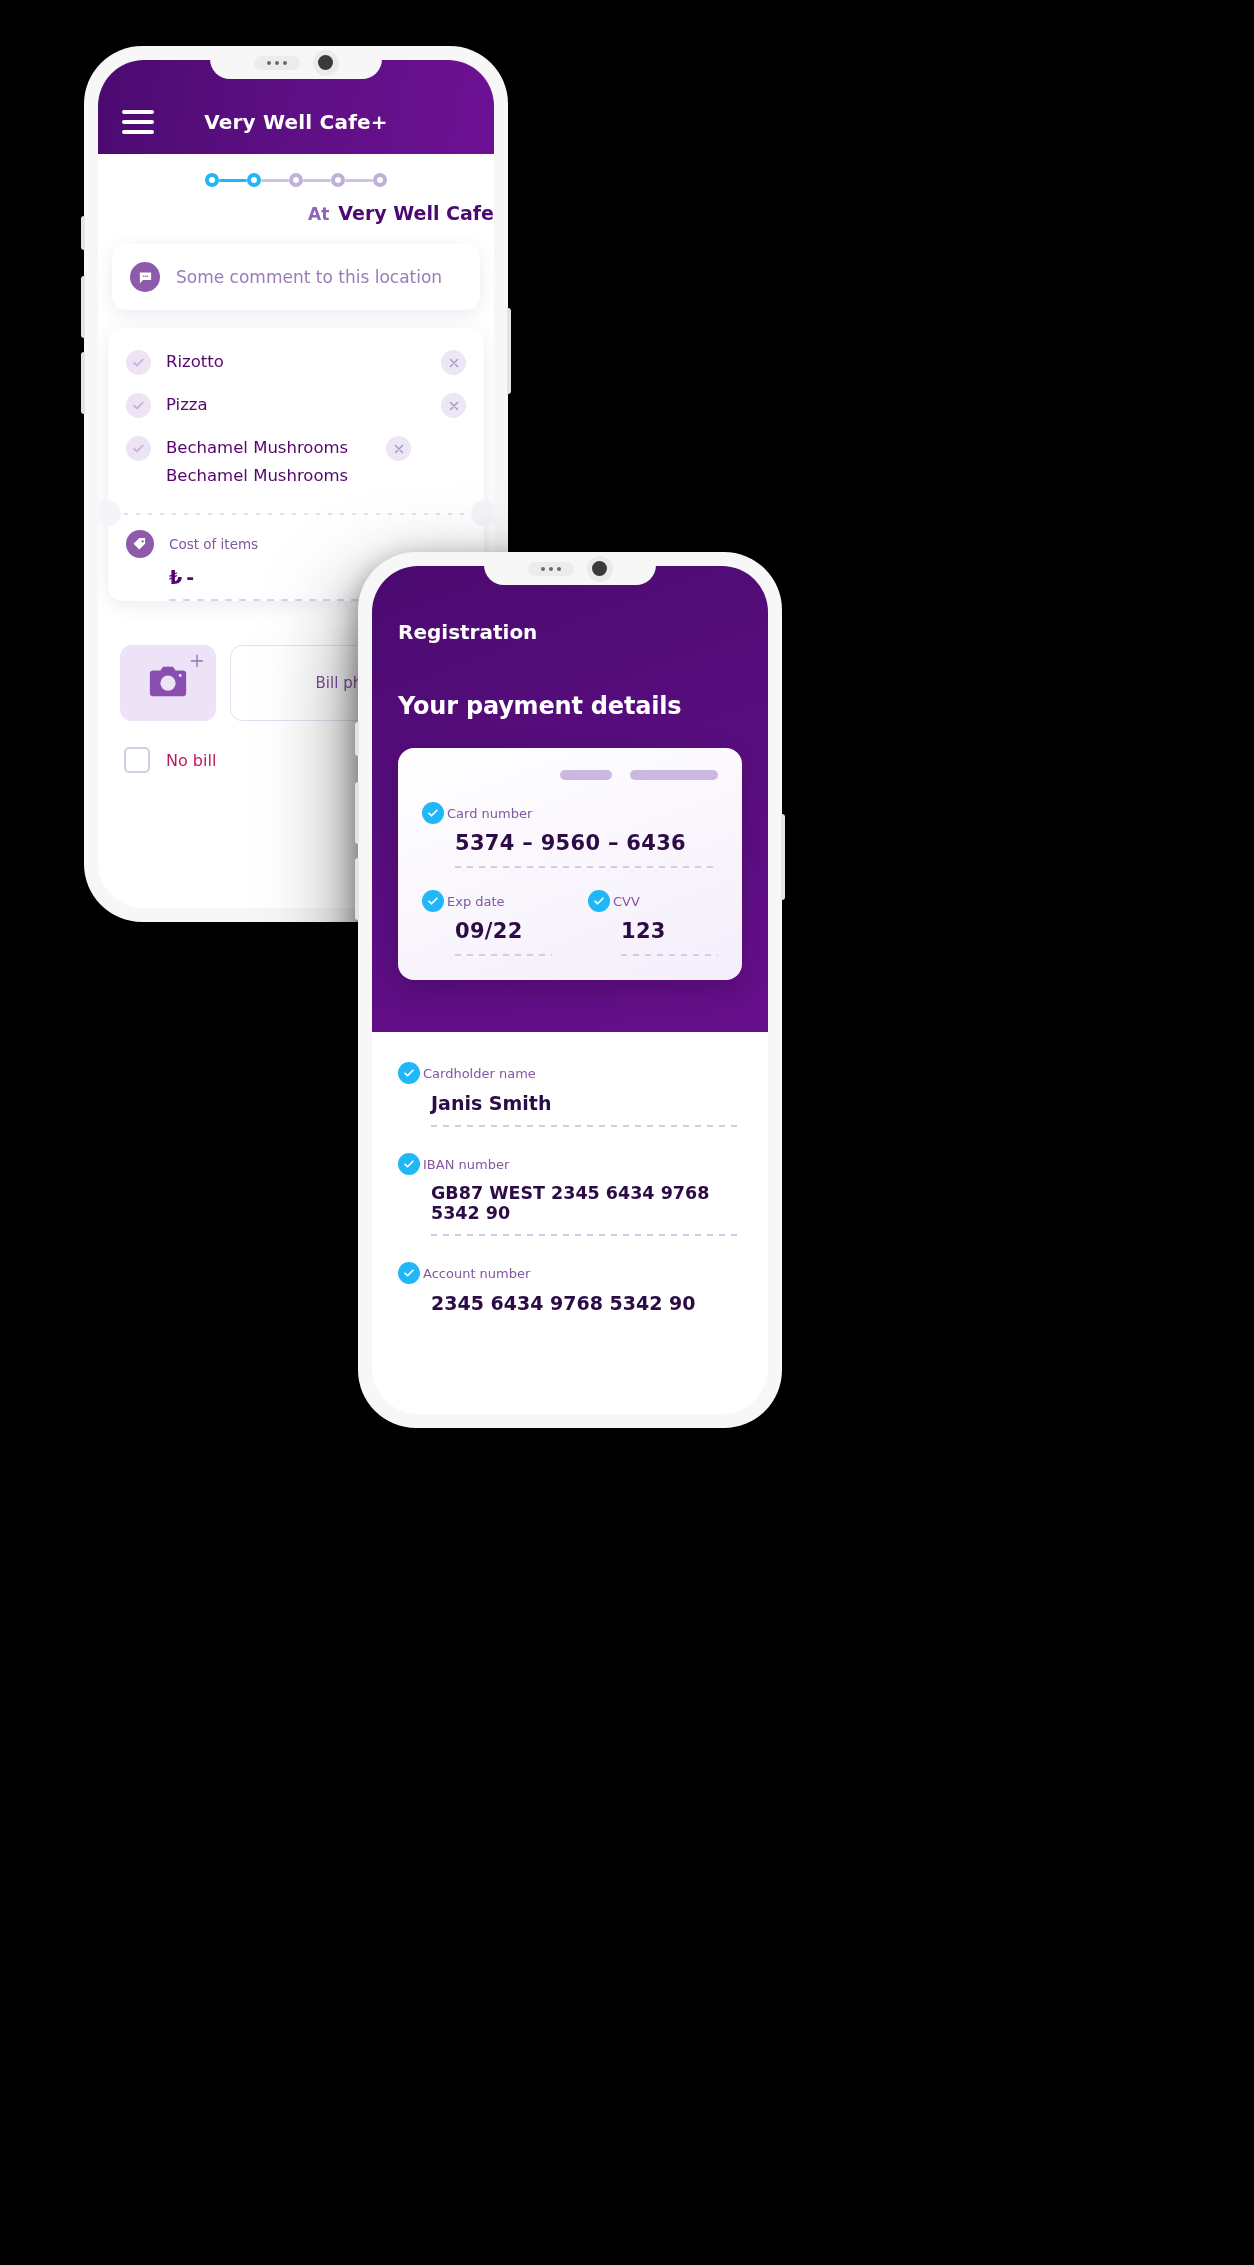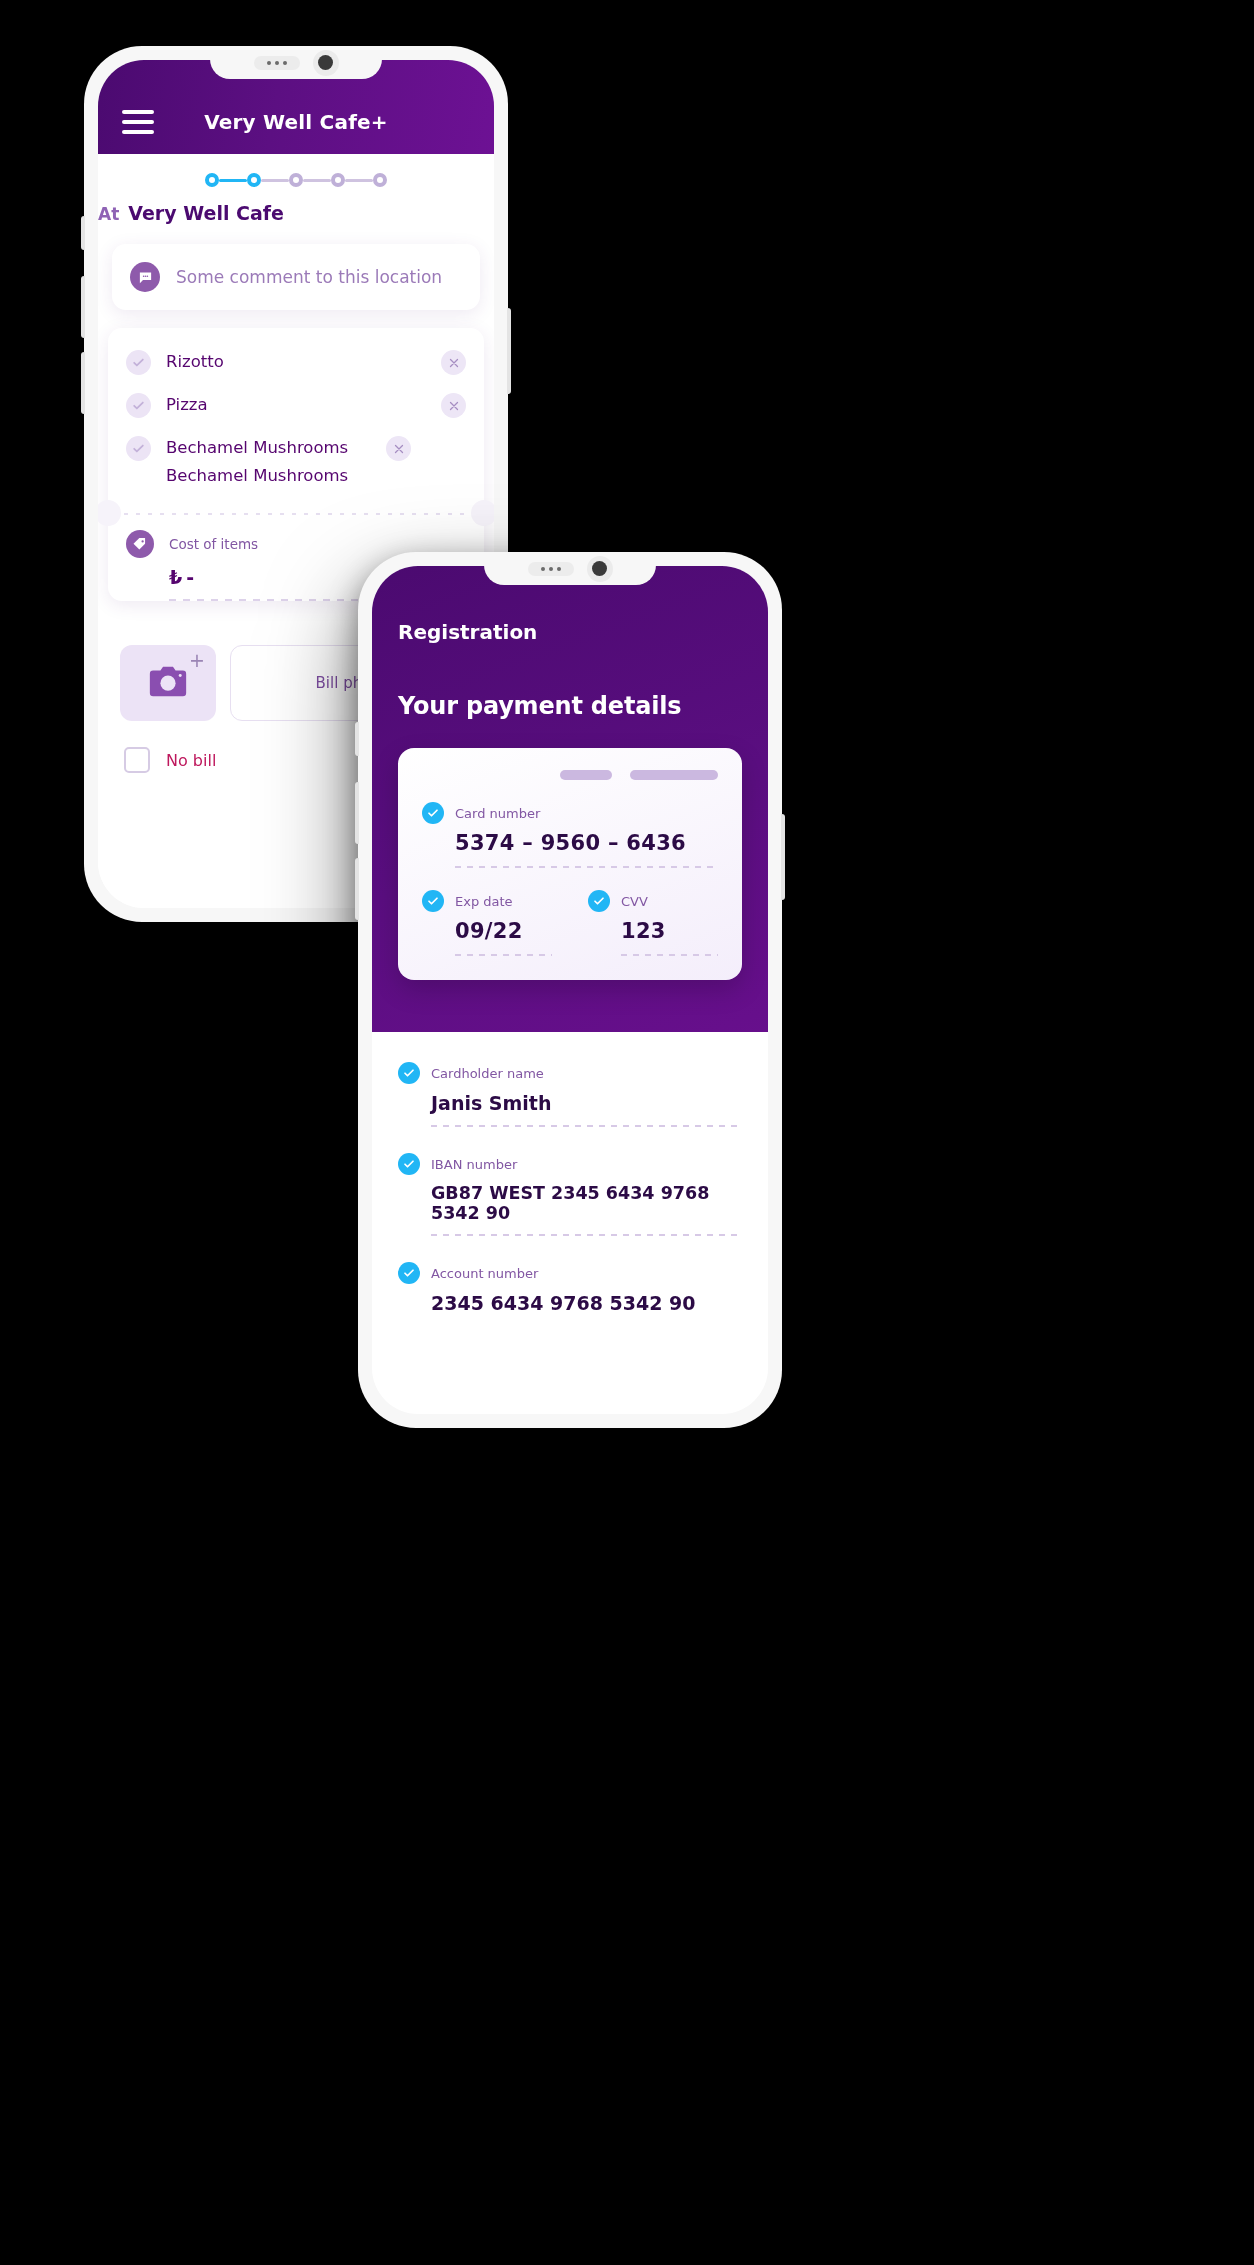--- a/index.html
+++ b/index.html
@@ -78,21 +78,21 @@
   .stepper {
     display: flex; align-items: center; justify-content: center;
     padding-top: 19px; gap: 0;
   }
   .sdot { width: 14px; height: 14px; border-radius: 50%; border: 4px solid #bfb0d8; background: #fff; flex: none; }
   .sdot.on { border-color: #21b6f5; }
   .sline { width: 28px; height: 3px; background: #cfc3e0; border-radius: 2px; flex: none; }
   .sline.on { background: #21b6f5; }
 
   .atrow {
-    display: flex; align-items: baseline; justify-content: flex-start;
+    display: flex; align-items: baseline; justify-content: flex-end;
     gap: 9px; margin-top: 15px;
   }
   .at-label { color: #8f63b5; font-size: 17px; font-weight: bold; }
   .at-value { color: #4b0a70; font-size: 19px; font-weight: bold; }
 
   .card {
     background: #fff; border-radius: 14px;
     box-shadow: 0 4px 18px rgba(90,40,130,0.10);
   }
   .comment-card {
@@ -195,21 +195,21 @@
 
   .pc-label { color: #8257a3; font-size: 13px; }
   .pc-value { color: #2c0b46; font-size: 21px; font-weight: bold; margin-top: 7px; letter-spacing: 0.3px; }
   .pc-underline {
     margin-top: 11px; height: 2px;
     background-image: linear-gradient(to right, #d7c9e6 0 6px, transparent 6px 12px);
     background-size: 12px 2px;
   }
   .pc-two { display: flex; gap: 36px; margin-top: 22px; }
   .pc-col { flex: 1; }
-  .lblrow { display: flex; align-items: center; gap: 11px; }
+  .lblrow { display: flex; align-items: center; gap: 3px; }
   .cchk {
     width: 22px; height: 22px; border-radius: 50%; background: #21b6f5; flex: none;
     display: flex; align-items: center; justify-content: center;
   }
   .cchk svg { width: 12px; height: 12px; }
 
   .p2-list { padding: 30px 26px 0 26px; background: #fff; }
   .flrow { margin-bottom: 26px; }
   .fl-label { color: #8257a3; font-size: 13px; }
   .fl-value { color: #2c0b46; font-size: 19px; font-weight: bold; margin-top: 8px; margin-left: 33px; }

